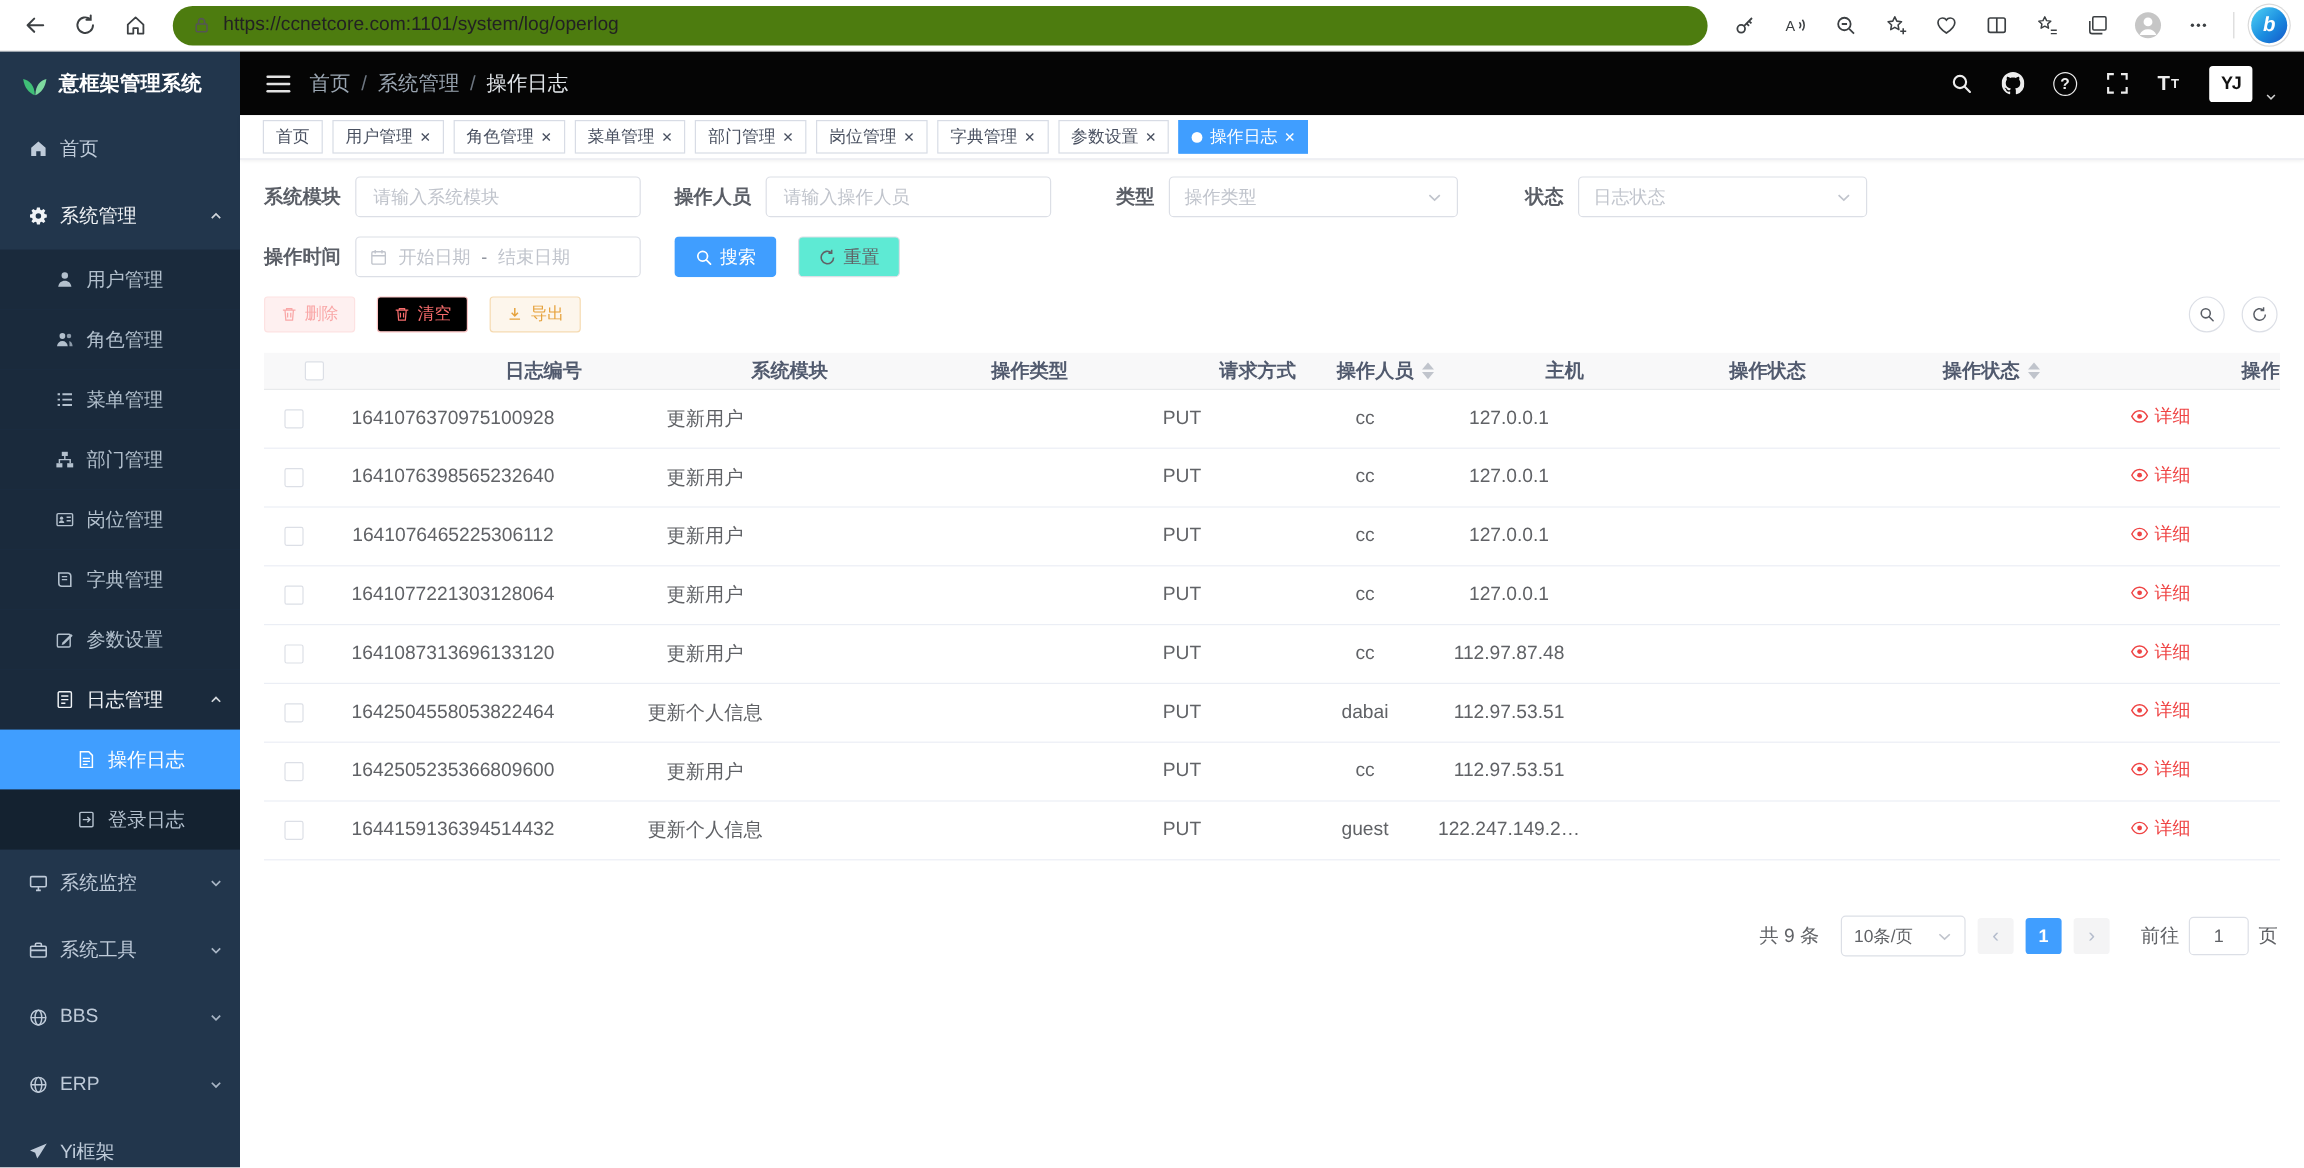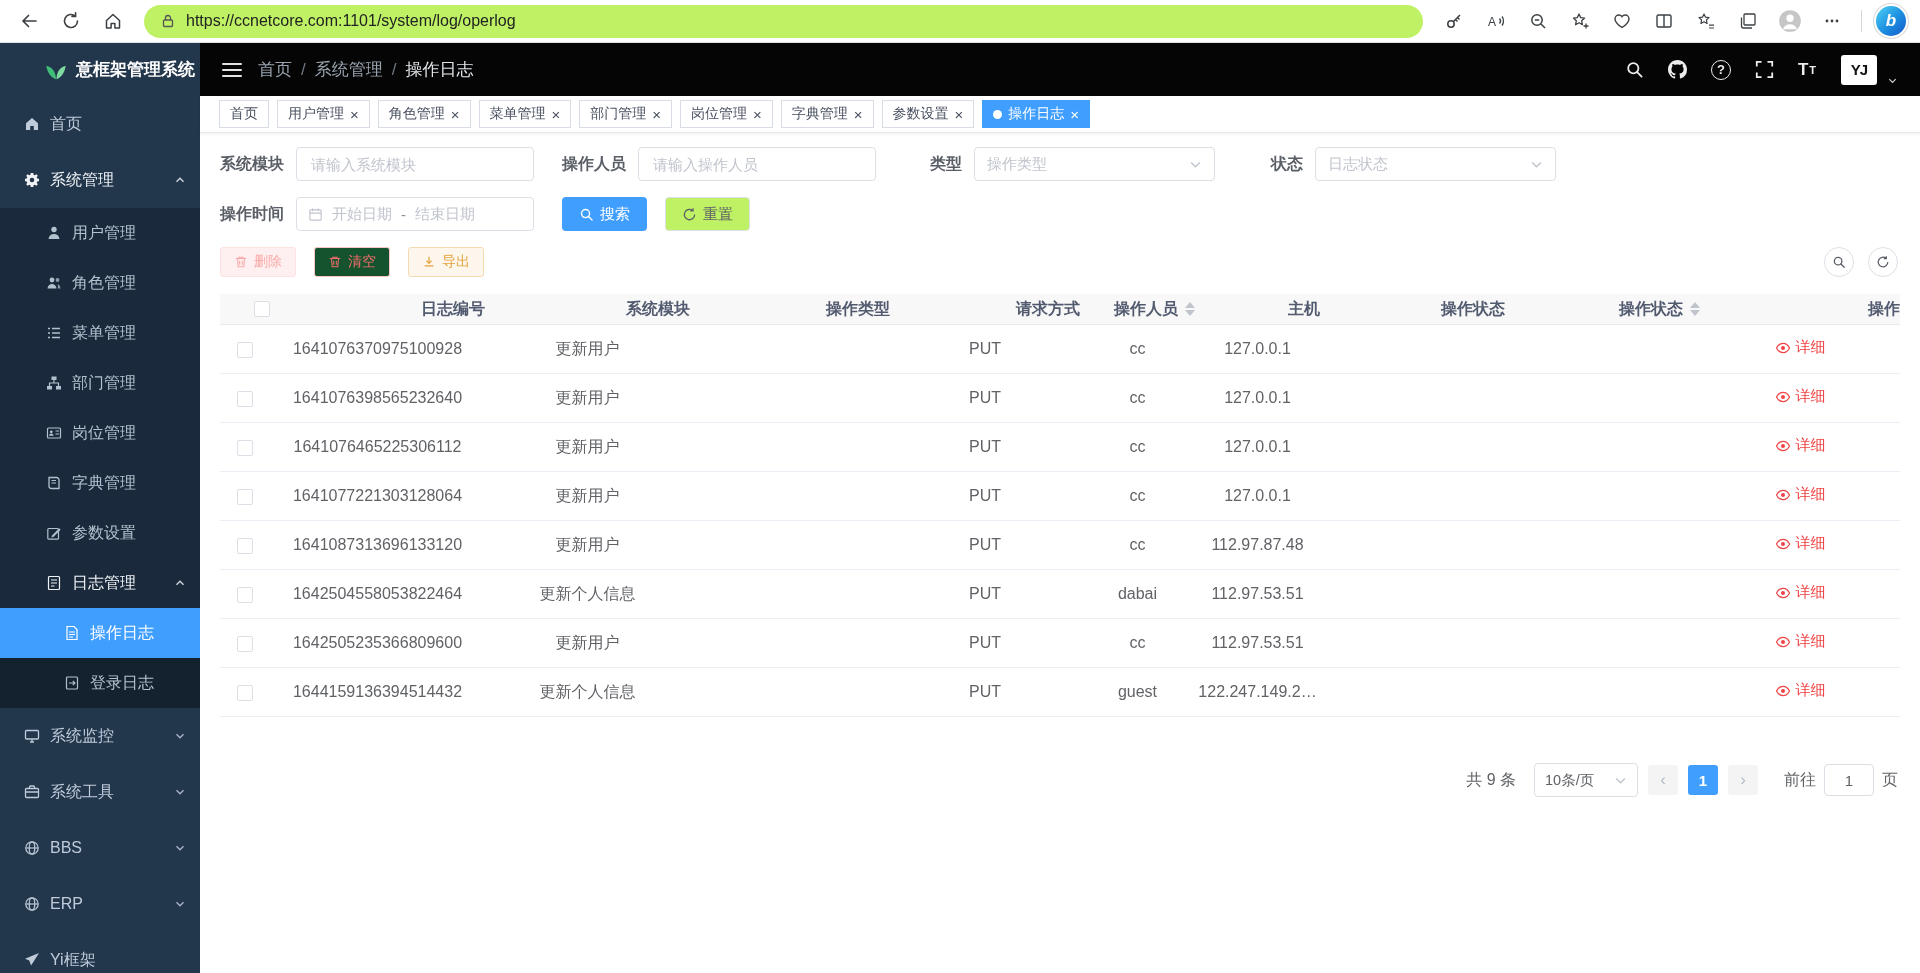--- a/index.html
+++ b/index.html
@@ -6,38 +6,38 @@
   html,body { width:1920px; height:973px; overflow:hidden; background:#fff;
     font-family:"Liberation Sans","DejaVu Sans",sans-serif; }
   svg { display:block; }
 
   
   .browser-bar { height:43px; background:#fff; border-bottom:1px solid #e1e1e1;
     display:flex; align-items:center; padding:0 10px; gap:4px; }
   .b-icon { width:38px; height:34px; display:flex; align-items:center; justify-content:center;
     color:#3c4043; border-radius:6px; cursor:pointer; flex:0 0 auto; }
   .b-icon svg { width:20px; height:20px; }
-  .address-bar { flex:1 1 auto; height:33px; background:#bef264; border-radius:17px;
+  .address-bar { flex:1 1 auto; height:33px; background:#4d7c0f; border-radius:17px;
     display:flex; align-items:center; padding:0 16px; gap:10px; margin:0 8px; min-width:0; cursor:text; }
   .address-bar svg { width:16px; height:16px; color:#555; }
   .url { font-size:16px; color:#222; white-space:nowrap; overflow:hidden; }
   .divider-v { width:1px; height:22px; background:#d7d7d7; margin:0 6px; flex:0 0 auto; }
   .avatar-icon svg { width:26px; height:26px; }
   .bing { width:30px; height:30px; border-radius:50%; flex:0 0 auto; margin:0 4px;
     background:linear-gradient(135deg,#4fd3f5 0%,#1b8de0 55%,#1557c9 100%);
     color:#fff; font-weight:700; font-style:italic; font-size:17px;
     display:flex; align-items:center; justify-content:center;
     box-shadow:0 0 0 2px #fff,0 0 0 3px #dadada; cursor:pointer; }
 
   
   .app { display:flex; height:930px; }
 
   
   .sidebar { width:200px; flex:0 0 auto; background:#22364c; overflow:hidden; }
-  .side-logo { height:53px; display:flex; align-items:center; gap:9px; padding-left:18px; cursor:pointer;margin-left:27px; }
+  .side-logo { height:53px; display:flex; align-items:center; gap:9px; padding-left:18px; cursor:pointer; }
   .side-logo svg { width:22px; height:22px; }
   .side-title { color:#fff; font-size:17px; font-weight:700; white-space:nowrap; }
   .menu-item { display:flex; align-items:center; gap:10px; padding-left:24px; padding-right:14px;
     height:56px; color:#bfcbd9; font-size:16px; cursor:pointer; white-space:nowrap; }
   .menu-item svg { width:16px; height:16px; flex:0 0 auto; }
   .menu-item.level2 { background:#1a2a3c; padding-left:46px; height:50px; color:#b3c0cd; }
   .menu-item.level3 { background:#142230; padding-left:64px; height:50px; color:#b3c0cd; }
   .menu-item.expanded { color:#f0f3f6; }
   .menu-item.active { background:#409eff; color:#fff; }
   .menu-item .arrow { margin-left:auto; opacity:.85; }
@@ -92,25 +92,25 @@
   .date-range { width:238px; height:34px; border:1px solid #dcdfe6; border-radius:4px;
     display:flex; align-items:center; gap:9px; padding:0 11px; color:#c0c4cc; font-size:15px; cursor:pointer; }
   .date-range svg { width:15px; height:15px; color:#c0c4cc; }
   .dr-sep { color:#8a8f99; }
 
   .btn { display:inline-flex; align-items:center; gap:6px; height:34px; padding:0 16px;
     border-radius:4px; font-size:15px; border:1px solid transparent; cursor:pointer; white-space:nowrap;
     font-family:"Liberation Sans","DejaVu Sans",sans-serif; }
   .btn svg { width:15px; height:15px; }
   .btn-primary { background:#409eff; color:#fff; }
-  .btn-plain { background:#bef264; border-color:#dcdfe6; color:#606266; }
+  .btn-plain { background:#5eead4; border-color:#dcdfe6; color:#606266; }
   .btn-sm { height:30px; padding:0 13px; font-size:14px; border-radius:3px; }
   .btn-sm svg { width:14px; height:14px; }
   .btn-danger-disabled { background:#fef0f0; border-color:#fde2e2; color:#f9a7a7; cursor:not-allowed; }
-  .btn-danger-plain { background:#14532d; border-color:#fbc4c4; color:#f56c6c; }
+  .btn-danger-plain { background:#000000; border-color:#fbc4c4; color:#f56c6c; }
   .btn-warning-plain { background:#fdf6ec; border-color:#f5dab1; color:#e6a23c; }
   .ml-search { margin-left:28px; } .ml-reset { margin-left:18px; }
   .action-row { display:flex; align-items:center; gap:18px; position:relative; }
   .right-tools { position:absolute; right:2px; top:0; display:flex; gap:14px; }
   .circle-btn { width:30px; height:30px; border:1px solid #dcdfe6; border-radius:50%;
     display:flex; align-items:center; justify-content:center; color:#5a5e66; cursor:pointer; background:#fff; }
   .circle-btn svg { width:14px; height:14px; }
 
   
   .log-table { width:100%; border-collapse:collapse; table-layout:fixed; margin-top:17px;

